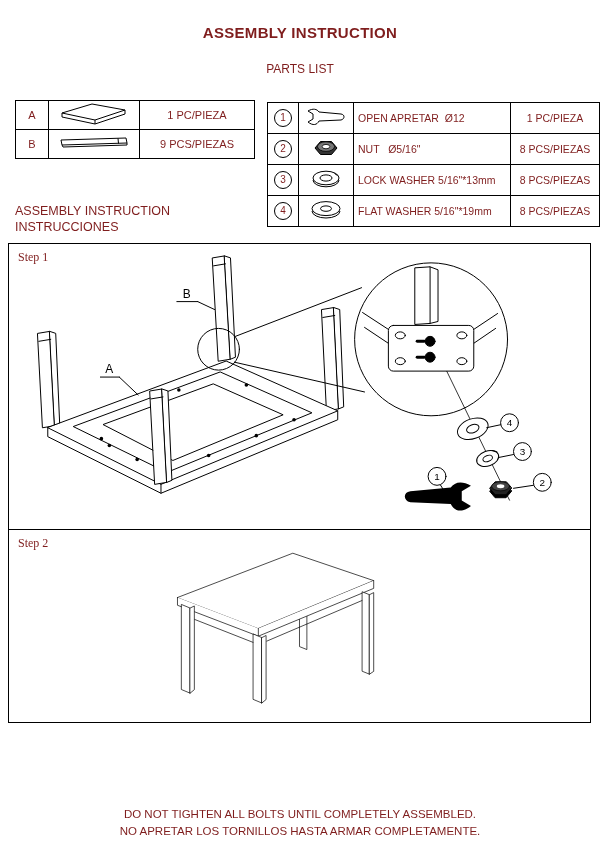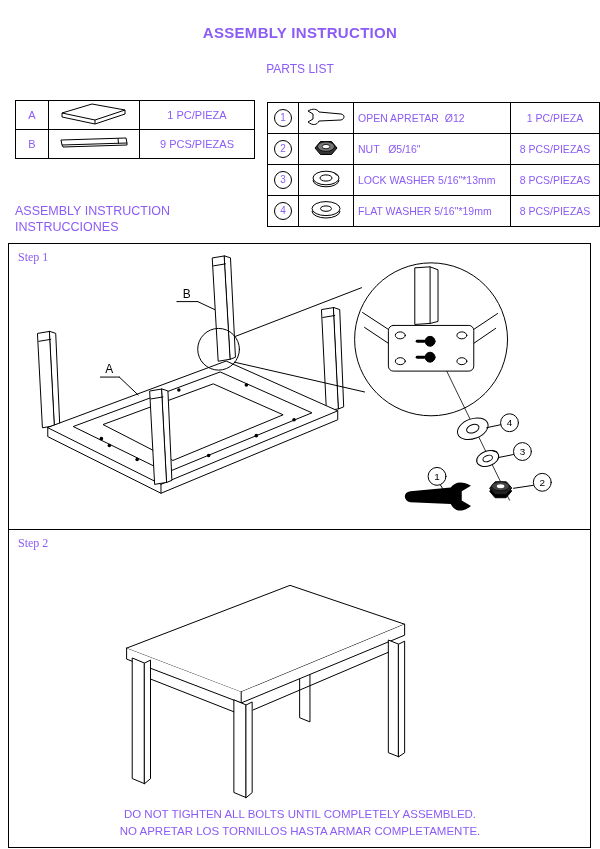--- a/index.html
+++ b/index.html
@@ -1,18 +1,18 @@
 <!DOCTYPE html>
 <html><head>
 <meta charset="utf-8">
 <style>
   html,body { margin:0; padding:0; background:#ffffff; }
   .page {
     position:relative; width:600px; height:849px; background:#fff;
-    font-family:"Liberation Sans", sans-serif; color:#8b5cf6; overflow:hidden;
+    font-family:"Liberation Sans", sans-serif; color:#7f1d1d; overflow:hidden;
   }
   .title {
     position:absolute; top:24px; left:0; width:100%; text-align:center;
     font-size:15px; font-weight:bold; letter-spacing:.3px;
   }
   .parts-heading {
     position:absolute; top:62px; left:0; width:100%; text-align:center; font-size:12px;
   }
   table { border-collapse:collapse; position:absolute; }
   td { border:1px solid #000; font-size:11px; padding:0 4px; vertical-align:middle; }
@@ -27,21 +27,21 @@
   .c-hwicon{ width:46px; text-align:center; }
   .c-name  { width:148px; white-space:pre; font-size:10.5px; }
   .c-hwqty { width:80px; text-align:center; font-size:10.5px; }
   .circ {
     display:inline-flex; width:16px; height:16px; border:1px solid #000; border-radius:50%;
     align-items:center; justify-content:center; font-size:10px; line-height:1;
   }
   .sec { position:absolute; left:15px; top:203px; font-size:12.5px; line-height:16px; }
   .step { position:absolute; left:8px; width:583px; border:1px solid #000; box-sizing:border-box; background:#fff; }
   .step1 { top:243px; height:287px; }
-  .step2 { top:529px; height:319px; }
+  .step2 { top:529px; height:194px; }
   .step-label { position:absolute; top:6px; left:9px; font-size:12px; z-index:2;font-family:Liberation Serif, serif; }
   .fig { position:absolute; left:0; top:0; width:100%; height:100%; }
   .fig text { font-family:"Liberation Sans", sans-serif; fill:#000; stroke:none; }
   .lbl { font-size:12px; }
   .callout-num { font-size:10px; }
   .footer { position:absolute; left:0; top:806px; width:100%; text-align:center; font-size:11.5px; line-height:17px; }
 </style>
 </head>
 <body>
 

